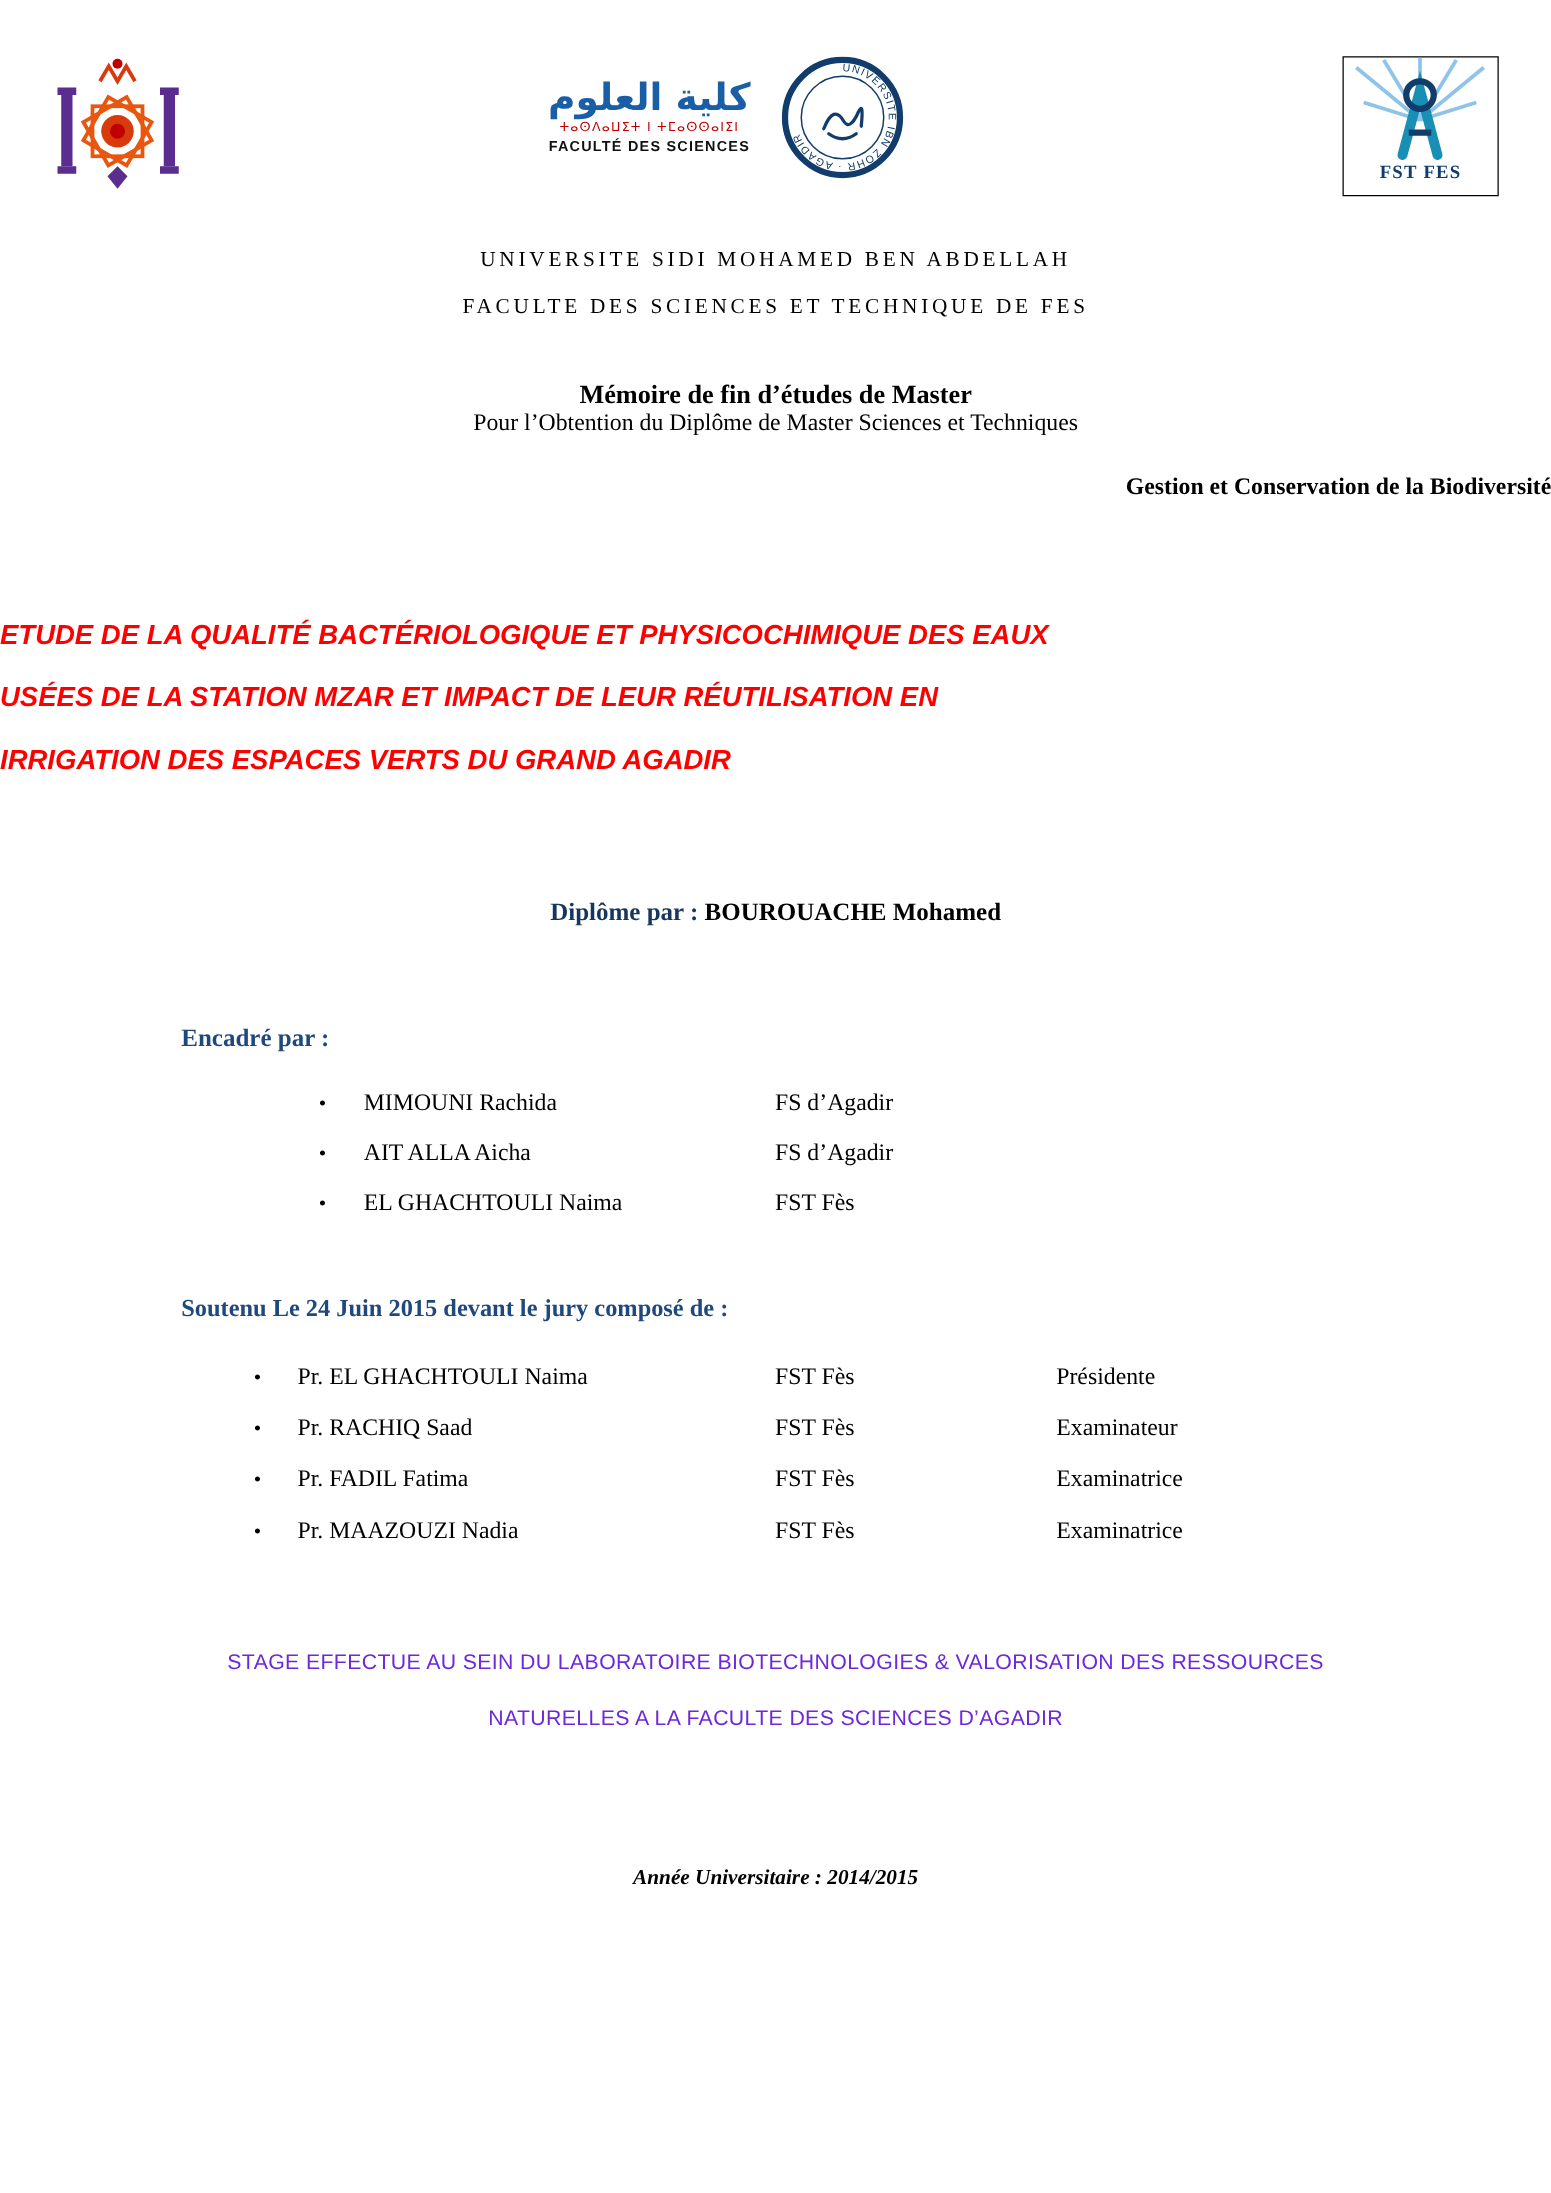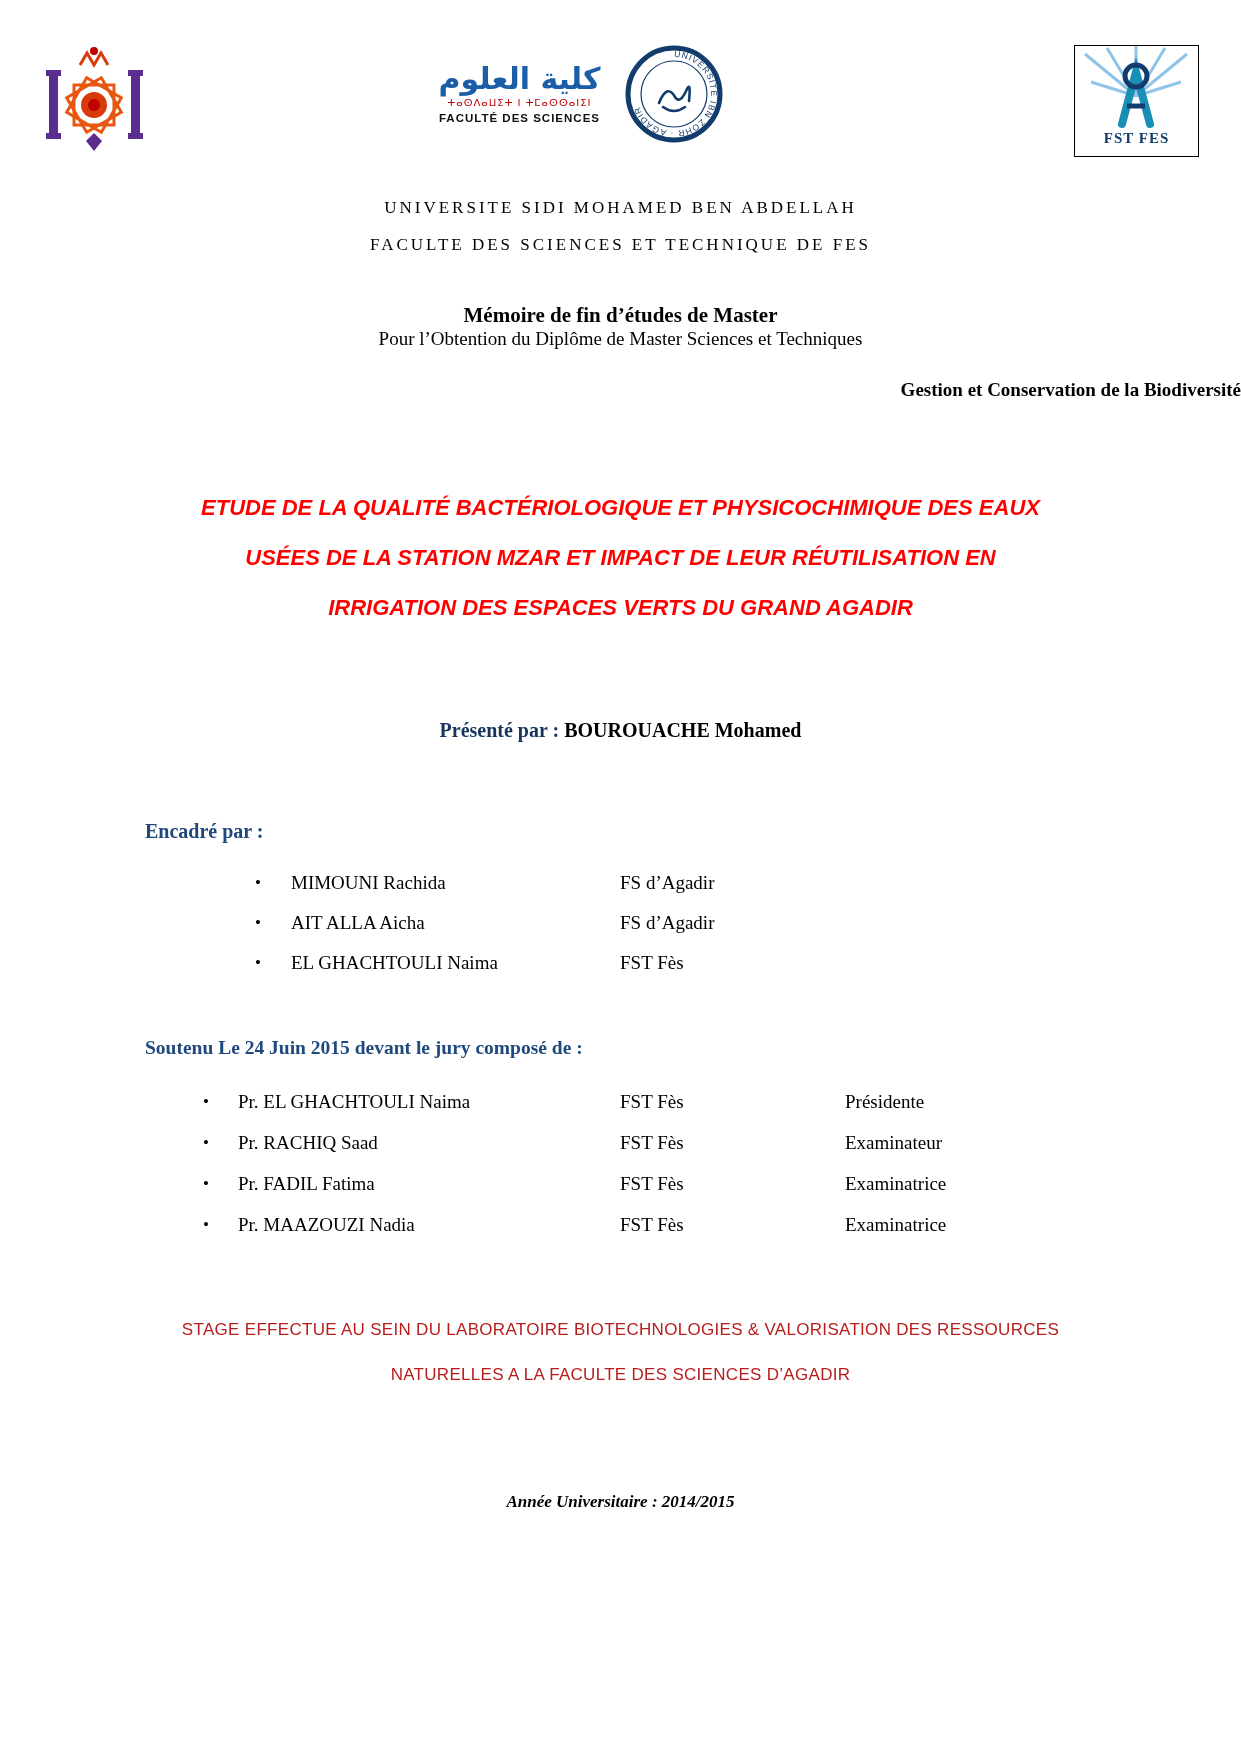--- a/index.html
+++ b/index.html
@@ -78,21 +78,21 @@
     letter-spacing: 3px;
     line-height: 37px;
   }
 
   
   .memoir-title  { text-align: center; margin-top: 40px; font-size: 21px; font-weight: bold; }
   .memoir-sub    { text-align: center; font-size: 19px; }
   .memoir-prog   { text-align: right; margin-top: 29px; font-size: 19px; font-weight: bold; }
 
   
-  .thesis-title { margin-top: 82px; text-align: center; }
+  .thesis-title { margin-top: 82px; }
   .thesis-title div {
     font-family: "Liberation Sans", sans-serif;
     font-weight: bold;
     font-style: italic;
     font-size: 22px;
     color: #ff0000;
     line-height: 50px;
   }
 
   
@@ -131,21 +131,21 @@
   }
   .jury-row .bullet { width: 35px; font-size: 17px; }
   .jury-row .name   { width: 382px; }
   .jury-row .affil  { width: 225px; }
 
   
   .internship { margin-top: 62px; text-align: center; }
   .internship div {
     font-family: "Liberation Sans", sans-serif;
     font-size: 17px;
-    color: #b91c1c;
+    color: #6d28d9;
     line-height: 45px;
     letter-spacing: 0.3px;
   }
 
   
   .acad-year {
     margin-top: 95px;
     text-align: center;
     font-size: 17px;
     font-weight: bold;
@@ -232,21 +232,21 @@
   <div class="memoir-sub">Pour l’Obtention du Diplôme de Master Sciences et Techniques</div>
   <div class="memoir-prog">Gestion et Conservation de la Biodiversité</div>
 
   <div class="thesis-title">
     <div>ETUDE DE LA QUALITÉ BACTÉRIOLOGIQUE ET PHYSICOCHIMIQUE DES EAUX</div>
     <div>USÉES DE LA STATION MZAR ET IMPACT DE LEUR RÉUTILISATION EN</div>
     <div>IRRIGATION DES ESPACES VERTS DU GRAND AGADIR</div>
   </div>
 
   <div class="presented">
-    <span class="lbl">Présenté par :</span>
+    <span class="lbl">Diplôme par :</span>
     <span class="nm">BOUROUACHE Mohamed</span>
   </div>
 
   <div class="section-heading supervision-heading">Encadré par :</div>
 
   <div class="advisors">
     <div class="advisor-row">
       <span class="bullet">•</span>
       <span class="name">MIMOUNI Rachida</span>
       <span class="affil">FS d’Agadir</span>

